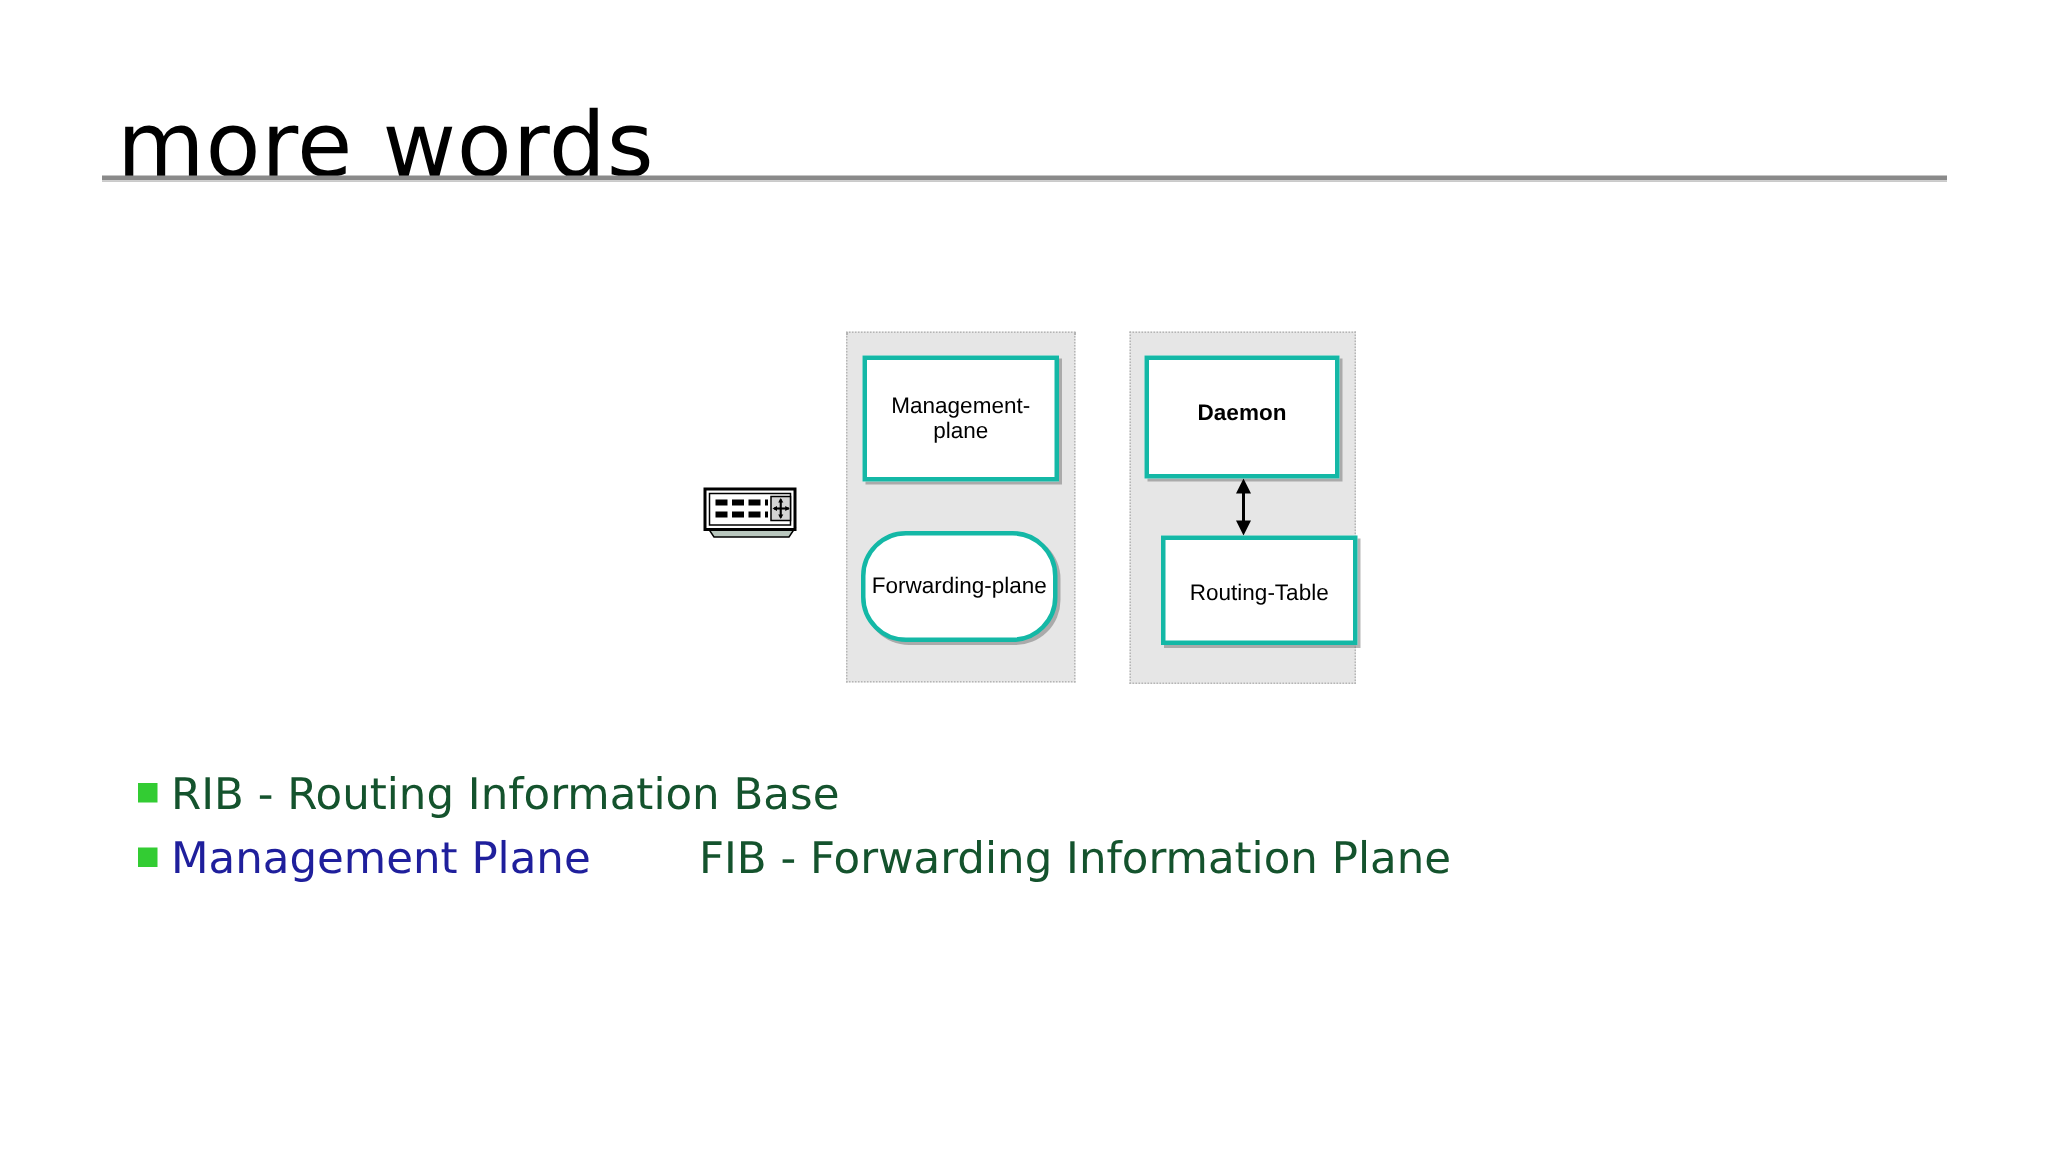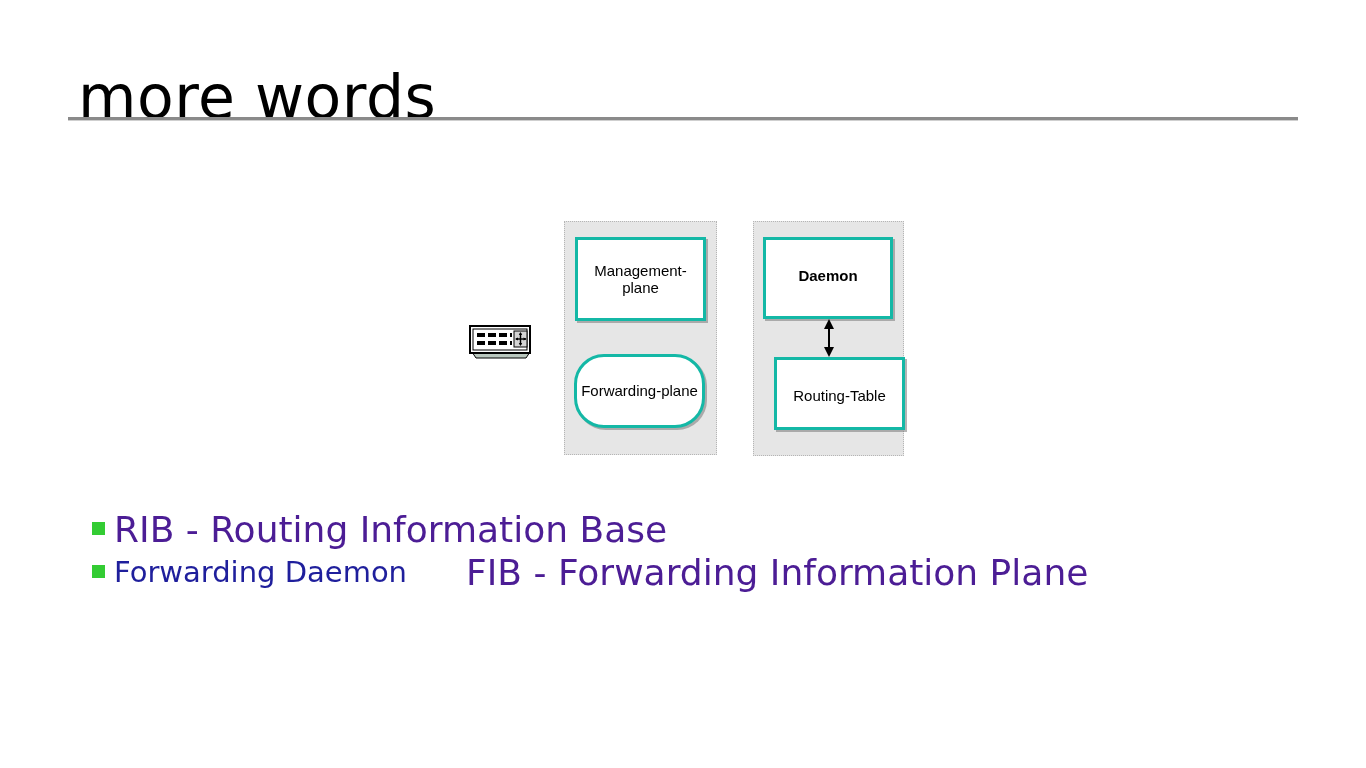--- a/index.html
+++ b/index.html
@@ -160,22 +160,22 @@
     font-family: "DejaVu Sans", sans-serif;
     font-size: 29px;
     color: #1f1f9c;
     white-space: nowrap;
     width: 352px;
     flex: 0 0 auto;
     line-height: 43px;
   }
   .expansion {
     font-family: "DejaVu Sans", sans-serif;
-    font-size: 36px;
-    color: #4c1d95;
+    font-size: 29px;
+    color: #14532d;
     white-space: nowrap;
     line-height: 43px;
     text-align: center;
   }
 </style>
 </head>
 <body>
 
 <div id="slide-title">more words</div>
 <div id="title-rule"></div>
@@ -235,17 +235,17 @@
 
 <div id="content-block">
 
   <div class="content-row">
     <span class="bullet"></span>
     <span class="expansion">RIB - Routing Information Base</span>
   </div>
 
   <div class="content-row">
     <span class="bullet"></span>
-    <span class="term">Forwarding Daemon</span>
+    <span class="term">Management Plane</span>
     <span class="expansion">FIB - Forwarding Information Plane</span>
   </div>
 
 </div>
 
 </body></html>

